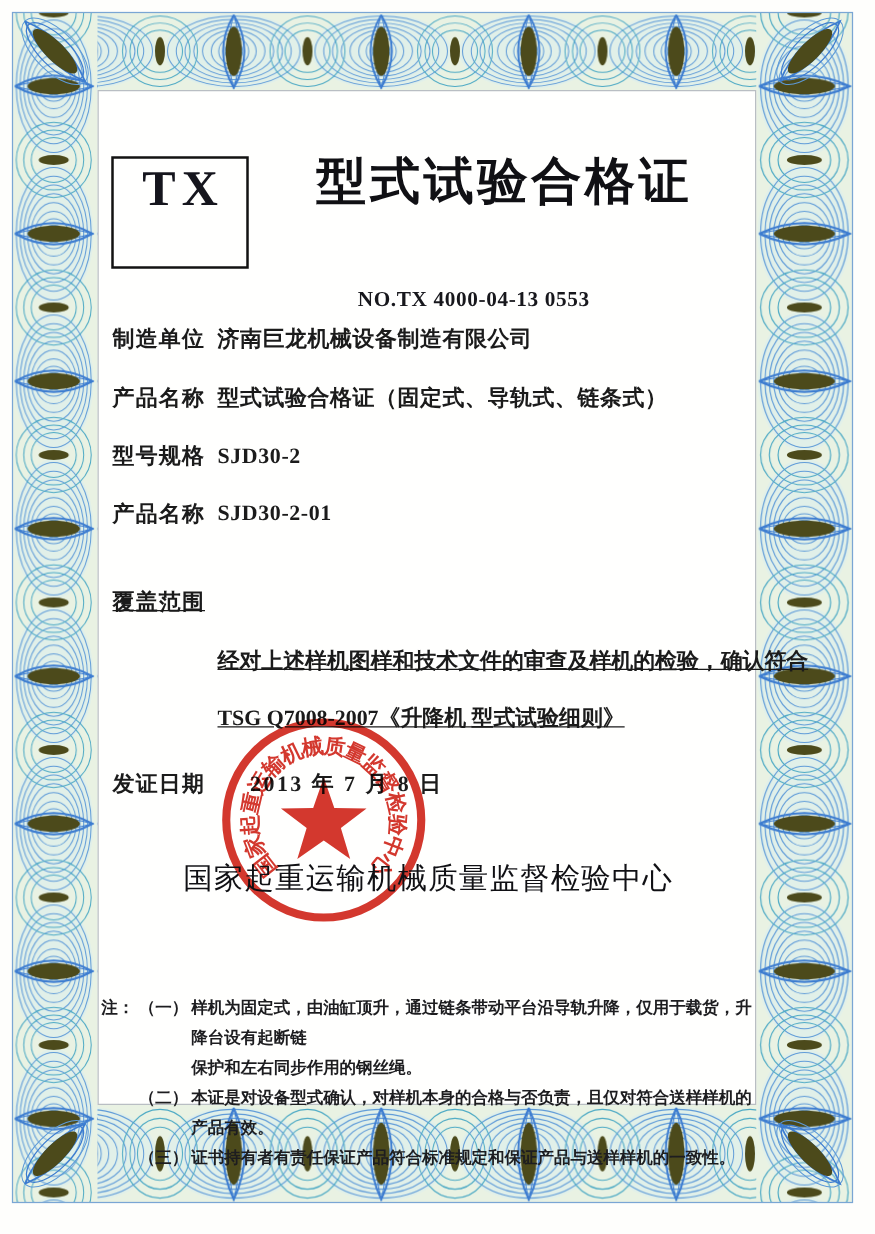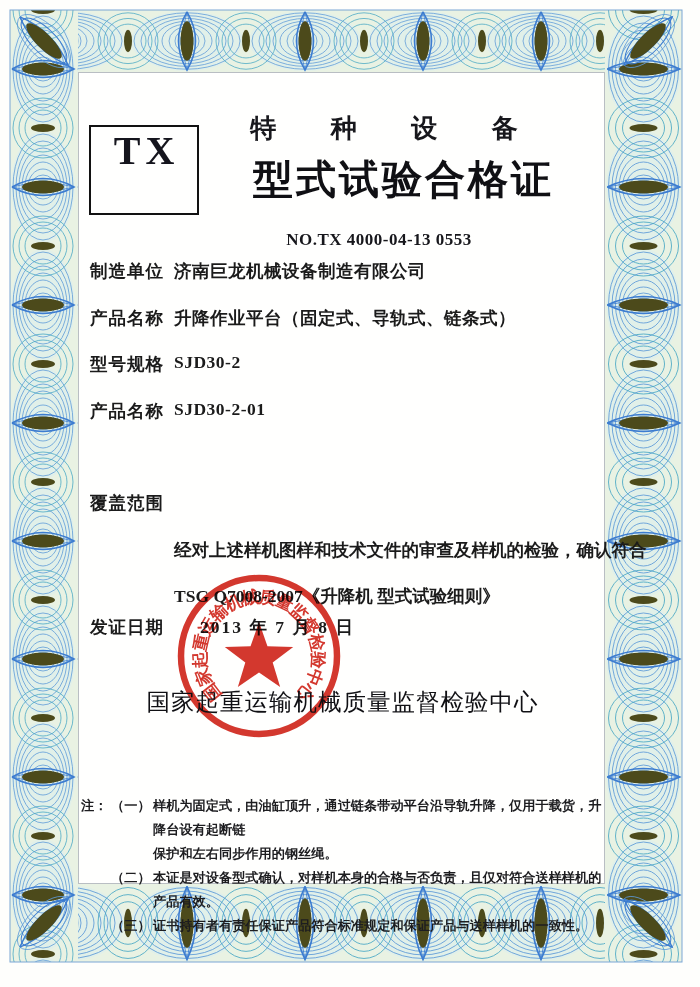--- a/index.html
+++ b/index.html
@@ -26,24 +26,24 @@
   }
   .title-main{
     font-size:40px;font-weight:700;color:#101014;
     letter-spacing:3px;margin-right:-3px;margin-top:6px;white-space:nowrap;text-align:right;
   }
   .cert-no{
     position:absolute;left:138px;top:157px;width:324px;text-align:center;
     font-size:17px;font-weight:700;letter-spacing:0.5px;color:#17171c;
   }
   .fields{position:absolute;left:11px;top:186px;width:512px;}
-  .frow{display:flex;margin-bottom:22.5px;align-items:flex-start;}
+  .frow{display:flex;margin-bottom:22.5px;align-items:center;}
   .flabel{flex:0 0 84px;font-size:17.5px;font-weight:700;letter-spacing:1px;}
   .fvalue{font-size:17.5px;font-weight:700;letter-spacing:0.5px;white-space:nowrap;}
-  .coverage{position:absolute;left:11px;top:418px;width:512px;}
+  .coverage{position:absolute;left:11px;top:396px;width:512px;text-decoration:underline;}
   .cov-line2,.cov-line3{
     margin-left:84px;margin-top:22.5px;font-size:17.5px;font-weight:700;white-space:nowrap;
   }
   .issue-row{position:absolute;left:11px;top:542px;display:flex;align-items:baseline;}
   .issue-date{margin-left:26px;font-size:17.5px;font-weight:700;letter-spacing:2px;}
   .seal{
     position:absolute;left:94px;top:497px;width:172px;height:172px;
     mix-blend-mode:multiply;opacity:0.93;
   }
   .seal-char{
@@ -155,34 +155,33 @@
     <use href="#leaf" transform="translate(648,923) rotate(45)"></use>
   </svg>
 
   <div class="content">
 
     <div class="tx-box">
       <span class="tx">TX</span>
     </div>
 
     <div class="titles">
-      <div class="title-small">特 种 设 备</div>
       <div class="title-main">型式试验合格证</div>
     </div>
 
     <div class="cert-no">NO.TX 4000-04-13 0553</div>
 
     <div class="fields">
       <div class="frow">
         <span class="flabel">制造单位</span>
         <span class="fvalue">济南巨龙机械设备制造有限公司</span>
       </div>
       <div class="frow">
         <span class="flabel">产品名称</span>
-        <span class="fvalue">升降作业平台（固定式、导轨式、链条式）</span>
+        <span class="fvalue">型式试验合格证（固定式、导轨式、链条式）</span>
       </div>
       <div class="frow">
         <span class="flabel">型号规格</span>
         <span class="fvalue">SJD30-2</span>
       </div>
       <div class="frow">
         <span class="flabel">产品名称</span>
         <span class="fvalue">SJD30-2-01</span>
       </div>
     </div>

